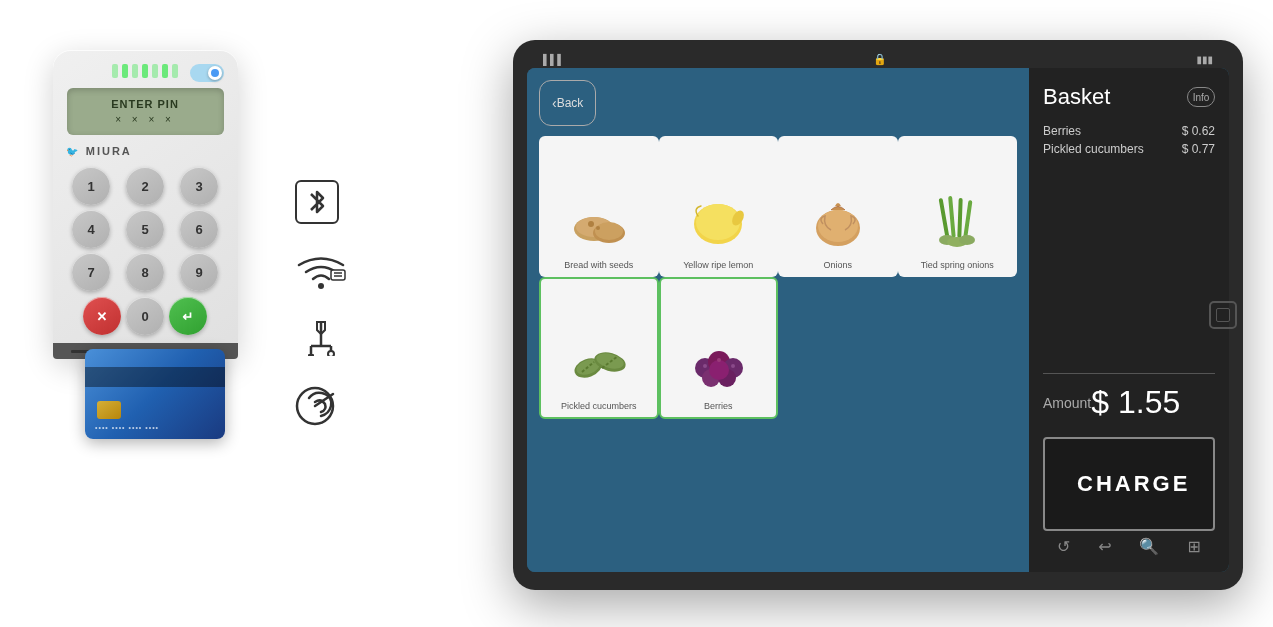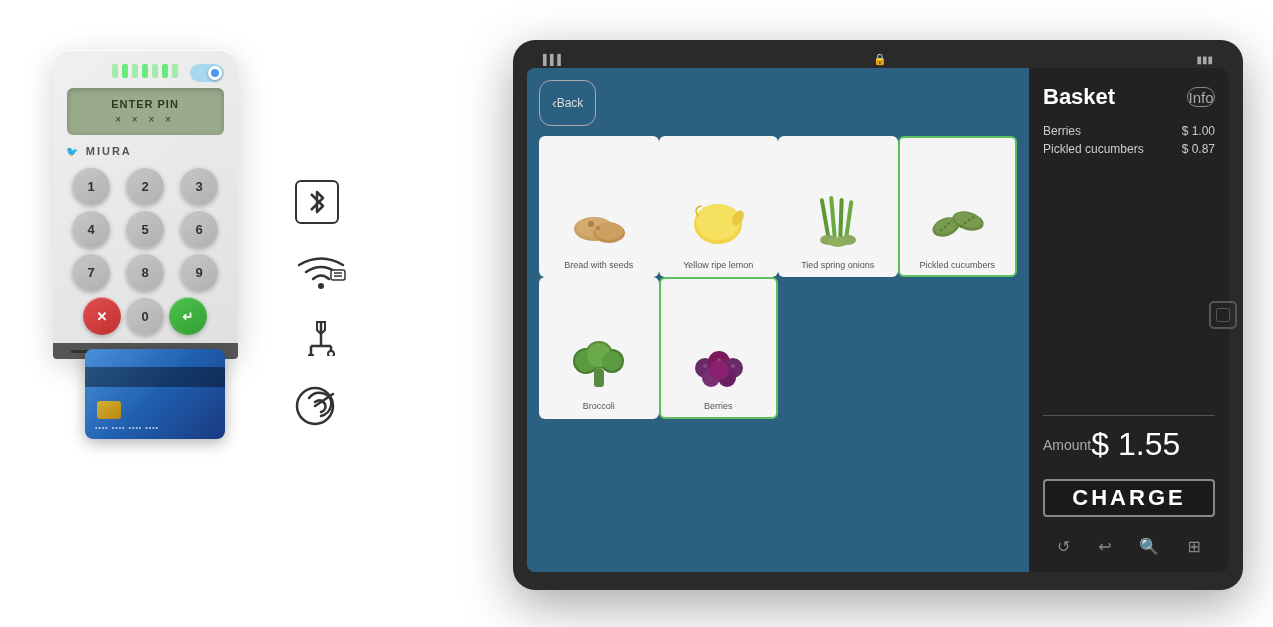--- a/index.html
+++ b/index.html
@@ -356,32 +356,32 @@
 
     .basket-header {
       display: flex;
       align-items: center;
       justify-content: space-between;
       margin-bottom: 14px;
     }
     .basket-title {
       color: white;
       font-size: 22px;
-      font-weight: 700;
+      font-weight: 400;
     }
     .info-btn {
       border: 1.5px solid #888;
       border-radius: 50%;
       width: 28px;
       height: 20px;
       display: flex;
       align-items: center;
       justify-content: center;
       color: #aaa;
-      font-size: 15px;
+      font-size: 10px;
       cursor: pointer;
       border-radius: 12px;
       padding: 0 8px;
     }
 
     .basket-items {
       flex: 1;
     }
     .basket-item {
       display: flex;
@@ -420,24 +420,23 @@
     }
 
     .charge-btn {
       background: #1a1a1a;
       border: 2px solid #888;
       border-radius: 4px;
       color: white;
       font-size: 22px;
       font-weight: 600;
       letter-spacing: 3px;
-      padding: 4px;
+      padding: 32px;
       text-align: center;
       cursor: pointer;
-      margin-bottom: 14px;
     }
 
     .basket-nav {
       display: flex;
       justify-content: space-around;
       align-items: center;
       padding-top: 6px;
     }
     .nav-icon {
       color: #888;
@@ -584,20 +583,33 @@
               <svg width="70" height="65" viewBox="0 0 70 65">
                 <ellipse cx="35" cy="36" rx="24" ry="20" fill="#f2d44a"></ellipse>
                 <ellipse cx="35" cy="34" rx="22" ry="18" fill="#f5e060"></ellipse>
                 <path d="M15,28 Q10,20 18,18" fill="none" stroke="#d4b830" stroke-width="1.5" stroke-linecap="round"></path>
                 <ellipse cx="55" cy="30" rx="5" ry="8" fill="#e8c840" transform="rotate(30,55,30)"></ellipse>
               </svg>
             </div>
             <div class="product-label">Yellow ripe lemon</div>
           </div>
 
+          <div class="product-cell">
+            <div class="product-img">
+              <svg width="70" height="65" viewBox="0 0 70 65">
+                <ellipse cx="35" cy="40" rx="22" ry="18" fill="#d4a060"></ellipse>
+                <ellipse cx="35" cy="38" rx="20" ry="16" fill="#e0b070"></ellipse>
+                <path d="M28,22 Q35,15 42,22" fill="#c89050" stroke="#b07040" stroke-width="1"></path>
+                <path d="M32,18 Q35,12 38,18" fill="#c89050"></path>
+                <path d="M20,36 Q15,30 22,28 Q20,38 28,42" fill="none" stroke="#c09060" stroke-width="1.5"></path>
+                <path d="M50,36 Q55,30 48,28 Q50,38 42,42" fill="none" stroke="#c09060" stroke-width="1.5"></path>
+              </svg>
+            </div>
+            <div class="product-label">Onions</div>
+          </div>
 
           <div class="product-cell">
             <div class="product-img">
               <svg width="70" height="65" viewBox="0 0 70 65">
                 <rect x="20" y="10" width="4" height="40" rx="2" fill="#5a9a30" transform="rotate(-10,22,30)"></rect>
                 <rect x="28" y="8" width="4" height="42" rx="2" fill="#6aaa40" transform="rotate(-5,30,30)"></rect>
                 <rect x="36" y="10" width="4" height="40" rx="2" fill="#5a9a30" transform="rotate(2,38,30)"></rect>
                 <rect x="44" y="12" width="4" height="38" rx="2" fill="#6aaa40" transform="rotate(8,46,30)"></rect>
                 <ellipse cx="25" cy="52" rx="8" ry="5" fill="#8aaa60"></ellipse>
                 <ellipse cx="35" cy="54" rx="10" ry="5" fill="#90b060"></ellipse>
@@ -615,34 +627,20 @@
                 <ellipse cx="46" cy="30" rx="16" ry="9" fill="#6a8a40" transform="rotate(15,46,30)"></ellipse>
                 <ellipse cx="46" cy="29" rx="14" ry="7" fill="#7a9a50" transform="rotate(15,46,29)"></ellipse>
                 <line x1="18" y1="40" x2="30" y2="30" stroke="#5a7a30" stroke-width="2" stroke-dasharray="3,2"></line>
                 <line x1="38" y1="36" x2="54" y2="24" stroke="#5a7a30" stroke-width="2" stroke-dasharray="3,2"></line>
               </svg>
             </div>
             <div class="product-label">Pickled cucumbers</div>
           </div>
 
 
-          <div class="product-cell">
-            <div class="product-img">
-              <svg width="70" height="65" viewBox="0 0 70 65">
-                <rect x="30" y="40" width="10" height="18" rx="3" fill="#5a8a40"></rect>
-                <circle cx="22" cy="32" r="13" fill="#4a7a30"></circle>
-                <circle cx="35" cy="26" r="14" fill="#5a8a3a"></circle>
-                <circle cx="48" cy="32" r="12" fill="#4a7a30"></circle>
-                <circle cx="22" cy="32" r="11" fill="#5a9a40"></circle>
-                <circle cx="35" cy="26" r="12" fill="#6aaa4a"></circle>
-                <circle cx="48" cy="32" r="10" fill="#5a9a40"></circle>
-              </svg>
-            </div>
-            <div class="product-label">Broccoli</div>
-          </div>
 
           <div class="product-cell selected">
             <div class="product-img">
               <svg width="70" height="60" viewBox="0 0 70 60">
                 <circle cx="22" cy="36" r="10" fill="#6a2a6a"></circle>
                 <circle cx="36" cy="30" r="11" fill="#7a1a5a"></circle>
                 <circle cx="50" cy="36" r="10" fill="#6a2a6a"></circle>
                 <circle cx="28" cy="46" r="9" fill="#7a3070"></circle>
                 <circle cx="44" cy="46" r="9" fill="#6a2060"></circle>
                 <circle cx="36" cy="38" r="10" fill="#8a2070"></circle>
@@ -659,25 +657,25 @@
 
       <div class="basket-panel">
         <div class="basket-header">
           <span class="basket-title">Basket</span>
           <div class="info-btn">Info</div>
         </div>
 
         <div class="basket-items">
           <div class="basket-item">
             <span class="item-name">Berries</span>
-            <span class="item-price">$ 1.00</span>
+            <span class="item-price">$ 0.62</span>
           </div>
           <div class="basket-item">
             <span class="item-name">Pickled cucumbers</span>
-            <span class="item-price">$ 0.87</span>
+            <span class="item-price">$ 0.77</span>
           </div>
         </div>
 
         <hr class="basket-divider">
 
         <div class="basket-total">
           <span class="total-label">Amount</span>
           <span class="total-amount">$ 1.55</span>
         </div>
 

